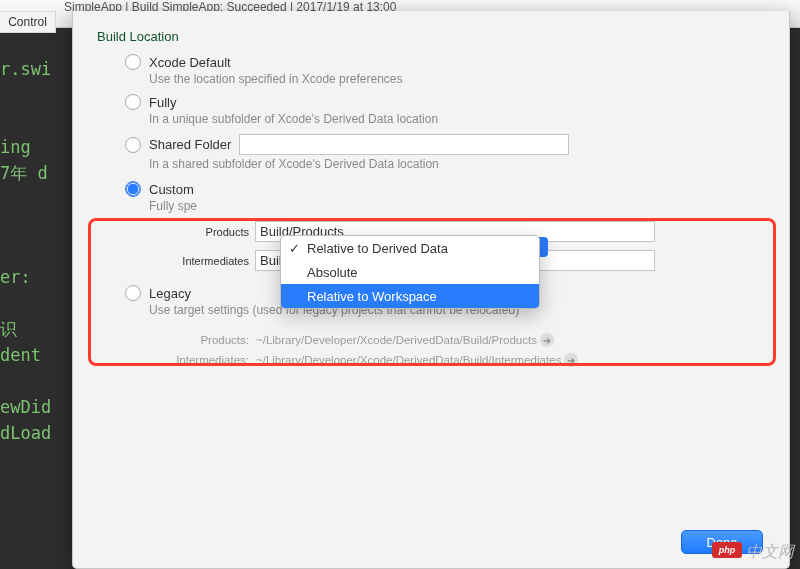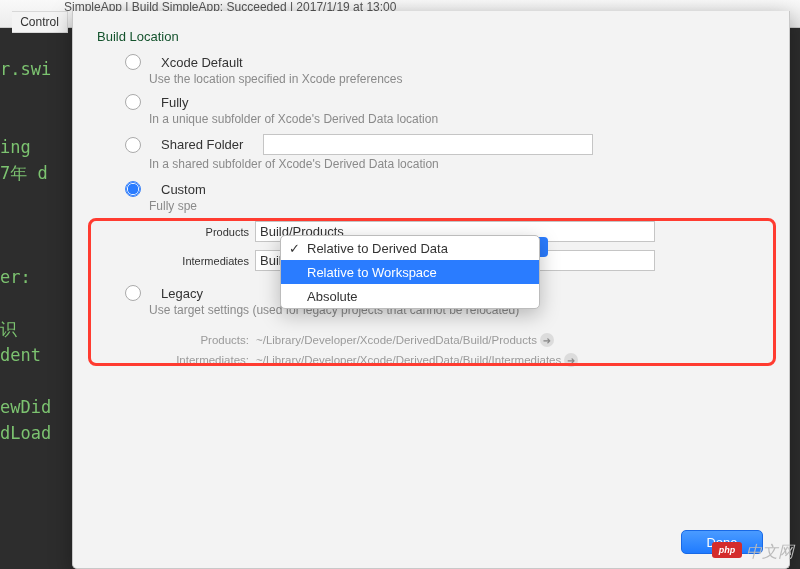--- a/index.html
+++ b/index.html
@@ -1,24 +1,24 @@
 <!DOCTYPE html>
 <html><head>
   <meta charset="utf-8">
   <style>
     * { box-sizing: border-box; margin: 0; padding: 0; }
     html, body { width: 800px; height: 569px; overflow: hidden; font-family: -apple-system, "Helvetica Neue", Helvetica, Arial, sans-serif; font-size: 13px; background: #f0f0f0; }
     .wrap { position: relative; width: 800px; height: 569px; }
     .code-bg { position: absolute; top: 10px; left: 0; width: 800px; height: 559px; background: #2d2d2d; color: #d0d0d0; font-family: "Menlo", monospace; font-size: 17px; line-height: 26px; padding: 20px 0 0 0; white-space: pre; }
     .code-bg .g { color: #7cc370; }
     .topbar { position: absolute; top: 0; left: 0; width: 800px; height: 28px; background: linear-gradient(#f9f9f9,#ececec); border-bottom: 1px solid #ccc; font-size: 12px; color: #555; padding-left: 64px; overflow: hidden; }
-    .sidebar-tab { position: absolute; top: 11px; left: 12px; width: 56px; height: 22px; background: #f4f4f4; border: 1px solid #d8d8d8; border-left: none; color: #333; font-size: 12px; display: flex; align-items: center; justify-content: center; }
+    .sidebar-tab { position: absolute; top: 11px; left: 0; width: 56px; height: 22px; background: #f4f4f4; border: 1px solid #d8d8d8; border-left: none; color: #333; font-size: 12px; display: flex; align-items: center; justify-content: center; }
     .sheet { position: absolute; top: 11px; left: 72px; width: 718px; height: 558px; background: #f3f3f3; border: 1px solid #c8c8c8; border-top: none; border-radius: 0 0 5px 5px; box-shadow: 0 6px 22px rgba(0,0,0,0.35); padding: 18px 24px 18px 24px; }
     .section-title { font-size: 13px; color: #14532d; margin-bottom: 10px; }
-    .radio-row { display: flex; align-items: center; gap: 20px; margin-left: 28px; margin-top: 6px; }
+    .radio-row { display: flex; align-items: center; gap: 8px; margin-left: 28px; margin-top: 6px; }
     .radio { appearance: none; width: 16px; height: 16px; border: 1px solid #aaa; border-radius: 50%; background: #fff; position: relative; cursor: pointer; flex: none; }
     .radio.checked { border-color: #3b82f6; background: radial-gradient(circle, #2a7cff 0 5px, #fff 5.5px 8px); box-shadow: 0 0 0 1px #2a7cff inset; }
     .radio.checked::after { content:""; position:absolute; inset:3px; background:#2a7cff; border-radius:50%; }
     .radio-label { font-size: 13px; color: #333; white-space: nowrap; }
     .radio-desc { font-size: 12px; color: #8a8a8a; margin-left: 52px; margin-top: 2px; margin-bottom: 8px; }
     .input { height: 21px; border: 1px solid #c5c5c5; background: #fff; font-size: 13px; padding: 0 4px; color: #333; }
     .highlight-box { position: absolute; border: 3px solid #ff3b30; border-radius: 8px; top: 218px; left: 88px; width: 688px; height: 148px; pointer-events: none; }
     .field-row { display: flex; align-items: center; gap: 6px; margin-left: 52px; margin-top: 8px; }
     .field-row label { width: 100px; text-align: right; font-size: 11px; color: #333; }
     .path-row { font-size: 11.5px; color: #9a9a9a; display: flex; align-items: center; margin-left: 52px; margin-top: 6px; gap: 3px; }
@@ -123,25 +123,25 @@
 
   <div class="highlight-box"></div>
 
   <div class="dd-hint"></div>
 
   <div class="dropdown-pop" id="dropdown">
       <div class="dd-item">
         <span class="chk">✓</span>
         <span>Relative to Derived Data</span>
       </div>
+      <div class="dd-item">
+        <span>Absolute</span>
+      </div>
       <div class="dd-item sel">
         <span>Relative to Workspace</span>
-      </div>
-      <div class="dd-item">
-        <span>Absolute</span>
       </div>
     </div>
 
   <div class="watermark">
     <span class="wm-badge">php</span>
     <span class="wm-text">中文网</span>
   </div>
 
 </div>
 

